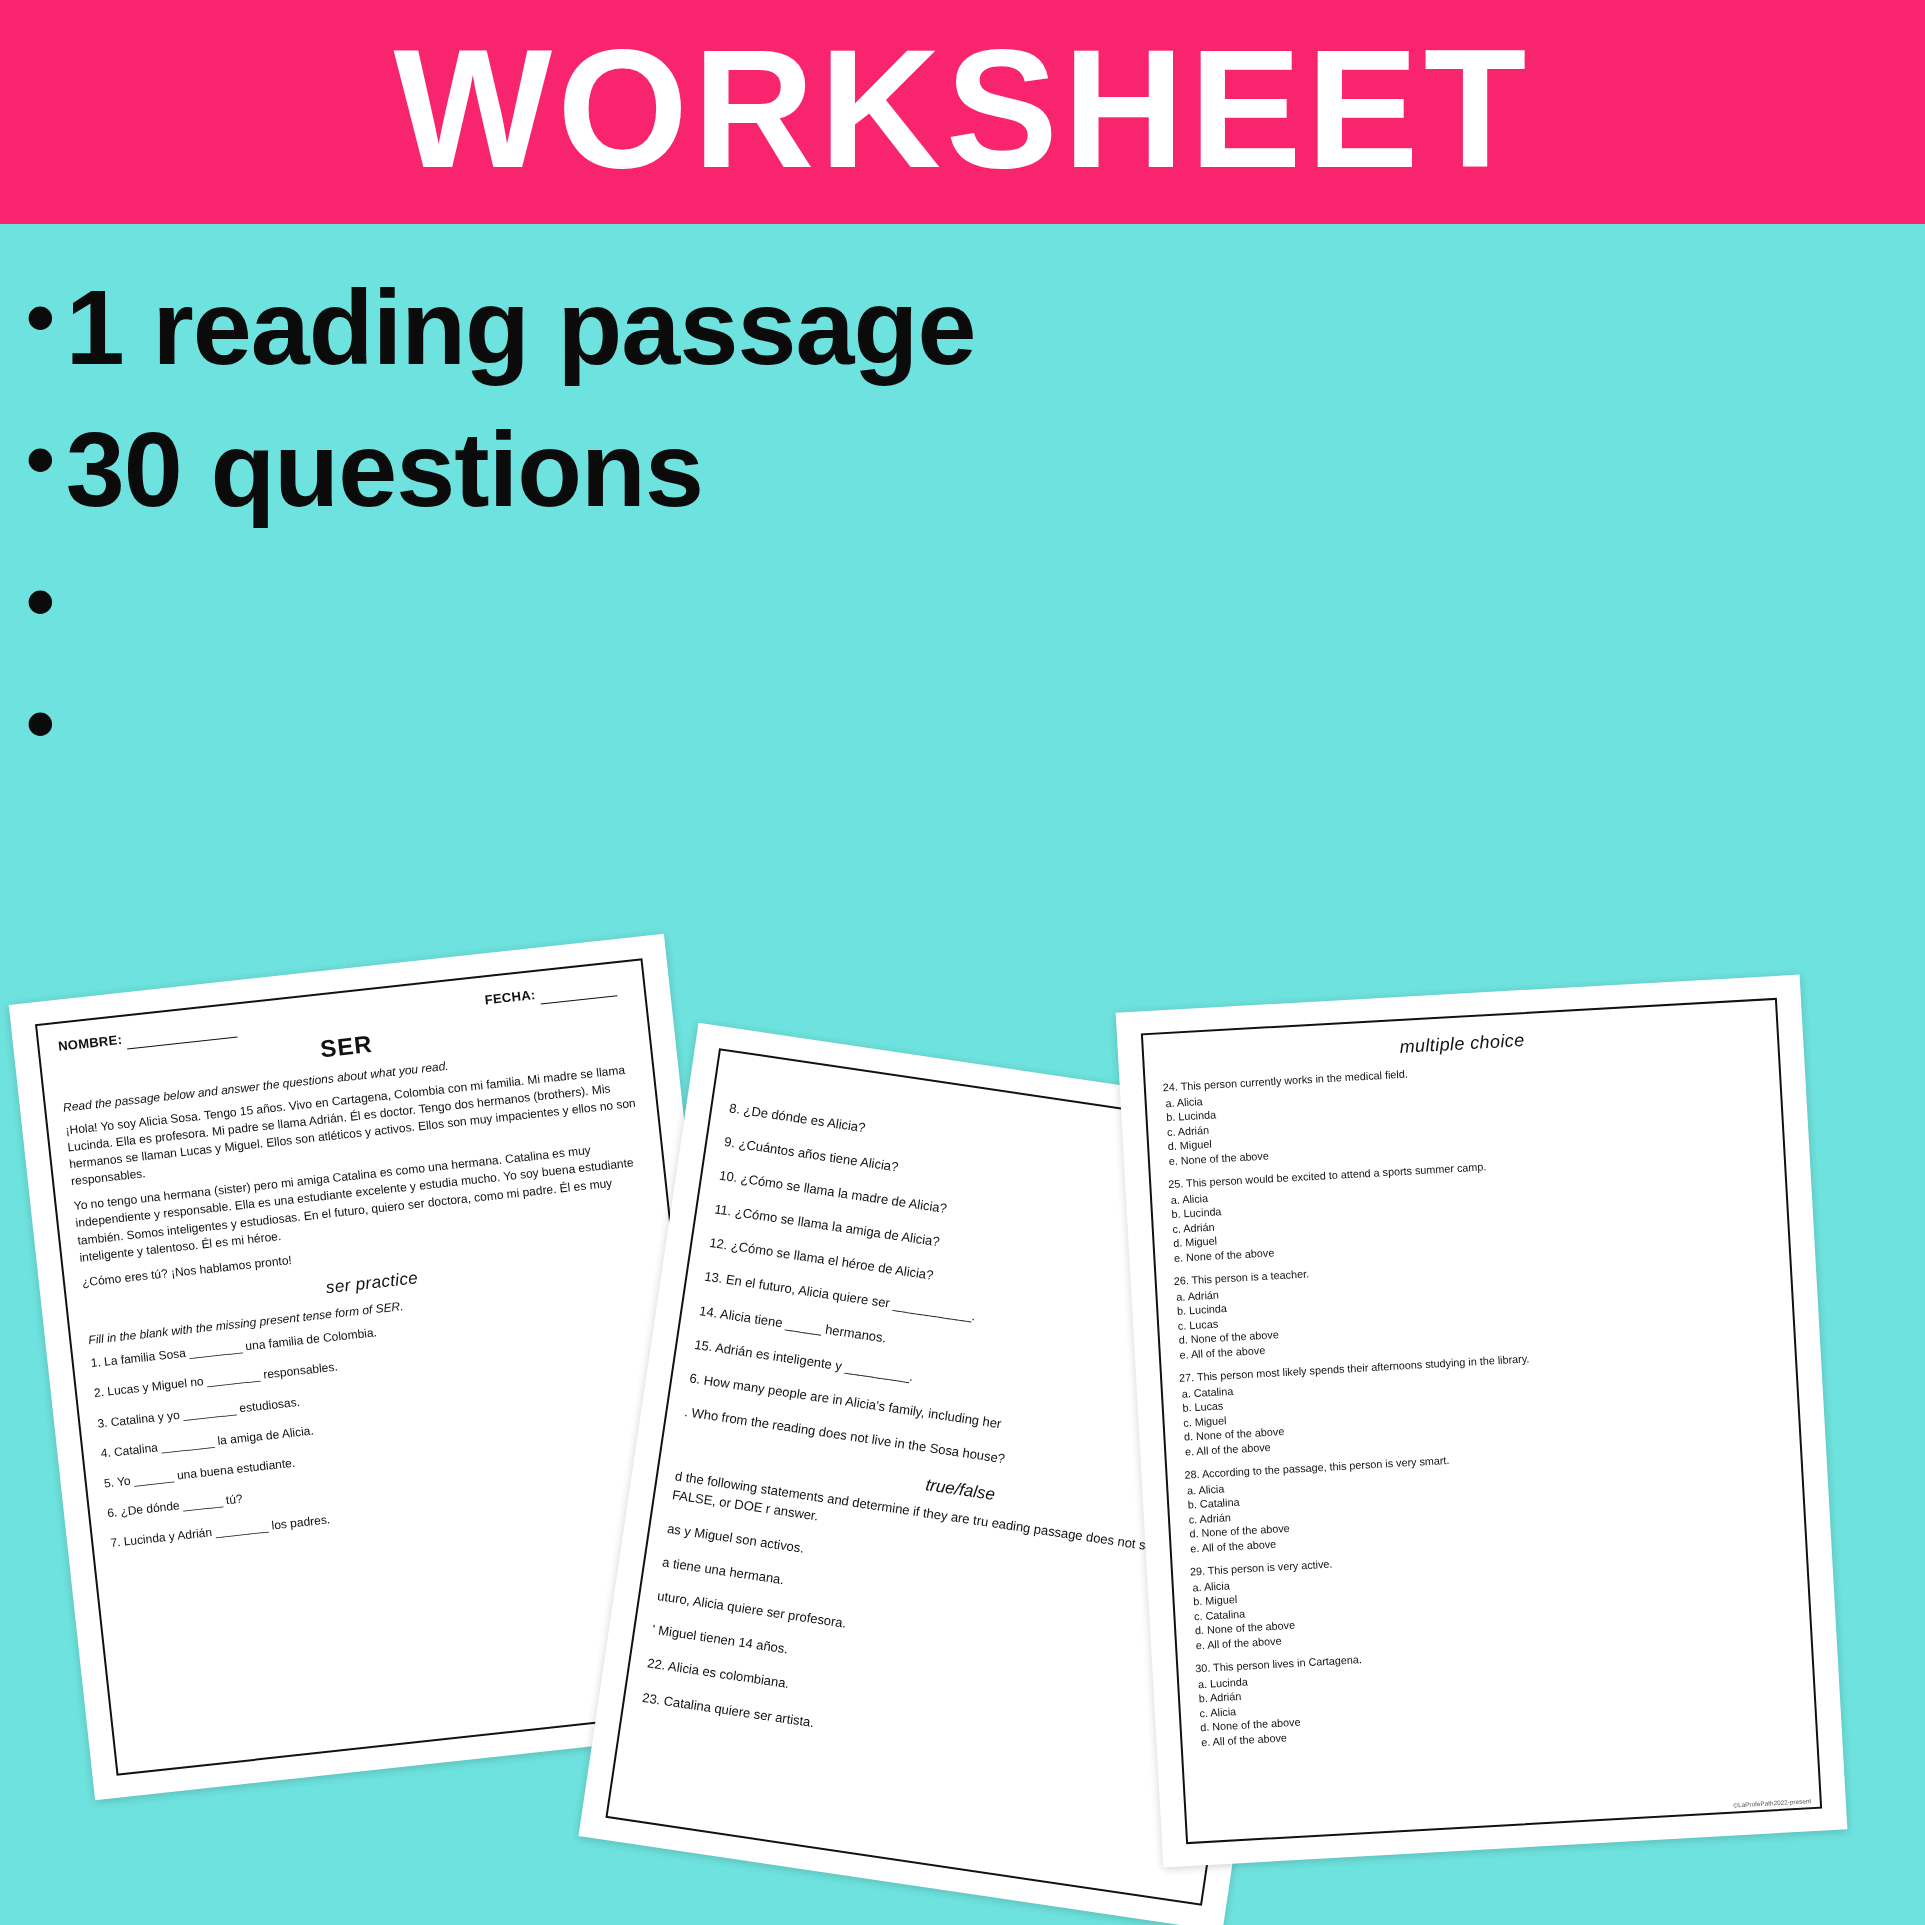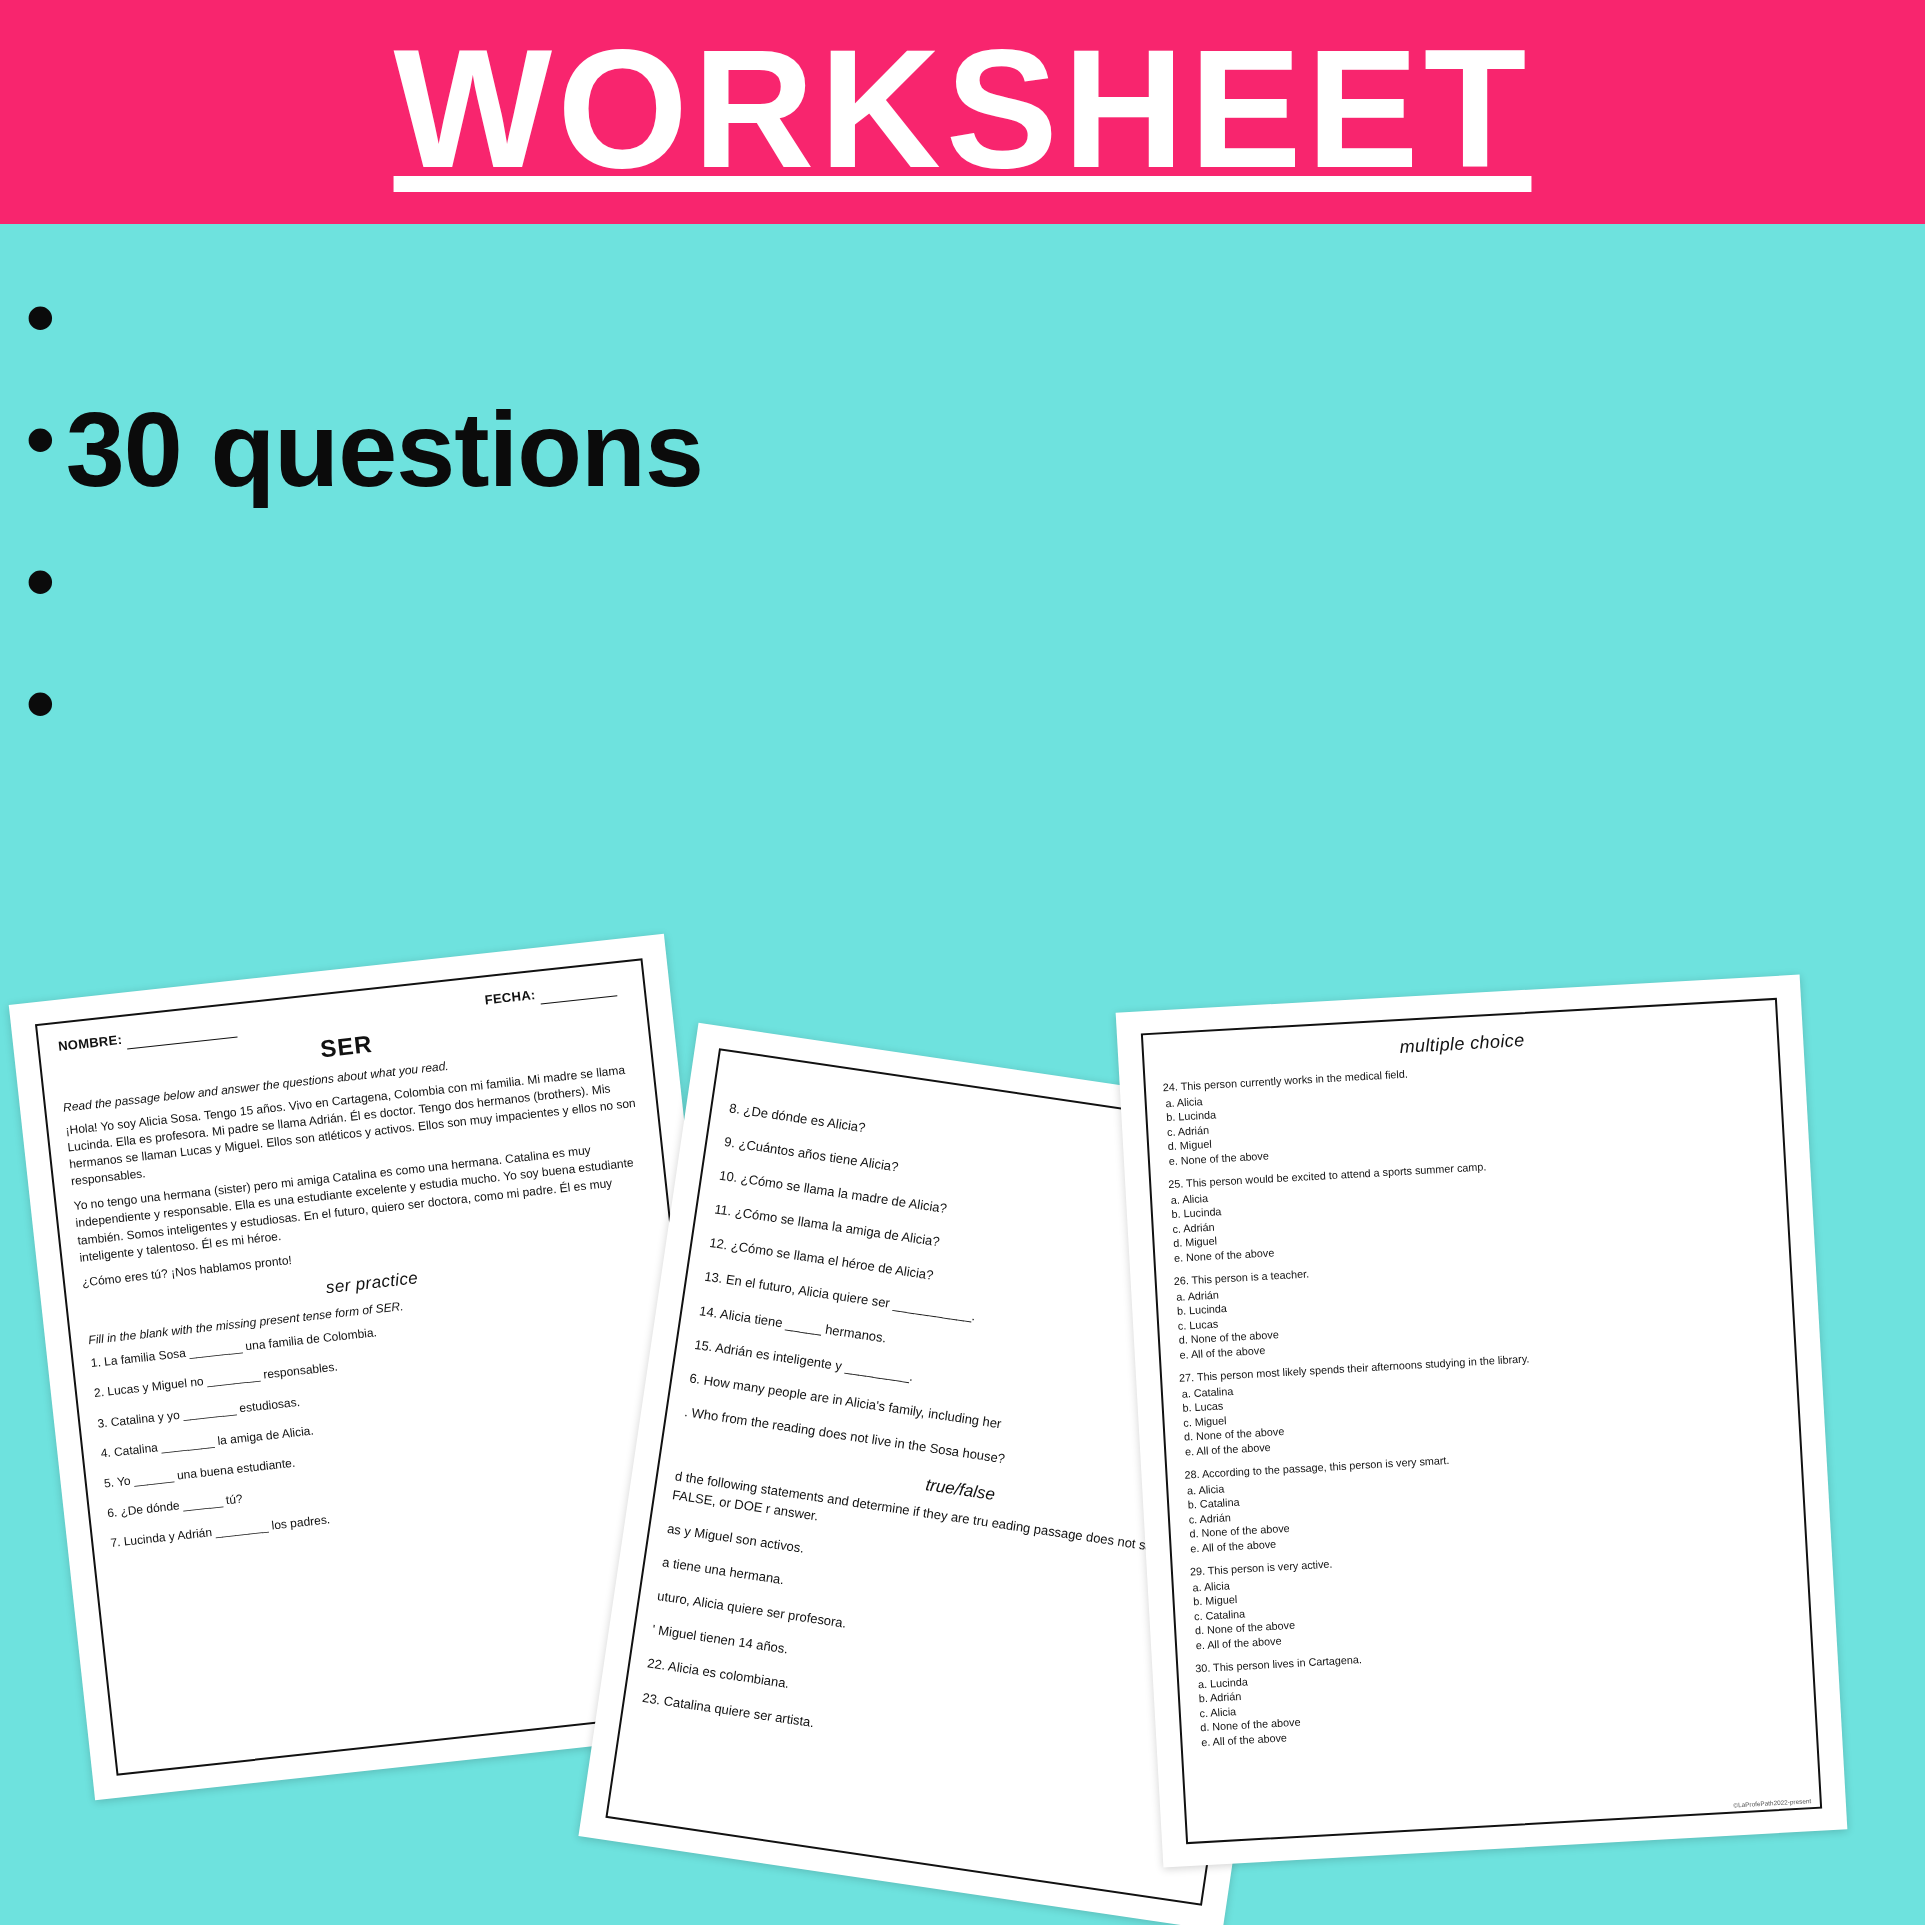--- a/index.html
+++ b/index.html
@@ -27,21 +27,20 @@
     overflow: hidden;
   }
   .banner-title {
     color: #ffffff;
     font-size: 168px;
     font-weight: bold;
     letter-spacing: 5.1px;
     line-height: 1;
     margin-top: -5.1px;
     white-space: nowrap;
-    text-decoration: underline;
   }
 
   
   .bullets {
     position: absolute;
     left: 26px;
     top: 274px;
     width: 1284px;
   }
   .bullet-row {
@@ -171,20 +170,21 @@
 </head>
 <body>
 
 <div class="banner">
   <div class="banner-title">WORKSHEET</div>
 </div>
 
 <div class="bullets">
   <div class="bullet-row">
     <span class="bullet-dot">•</span>
+    <span>1 reading passage</span>
   </div>
   <div class="bullet-row">
     <span class="bullet-dot">•</span>
     <span>30 questions</span>
   </div>
   <div class="bullet-row">
     <span class="bullet-dot">•</span>
   </div>
   <div class="bullet-row">
     <span class="bullet-dot">•</span>

